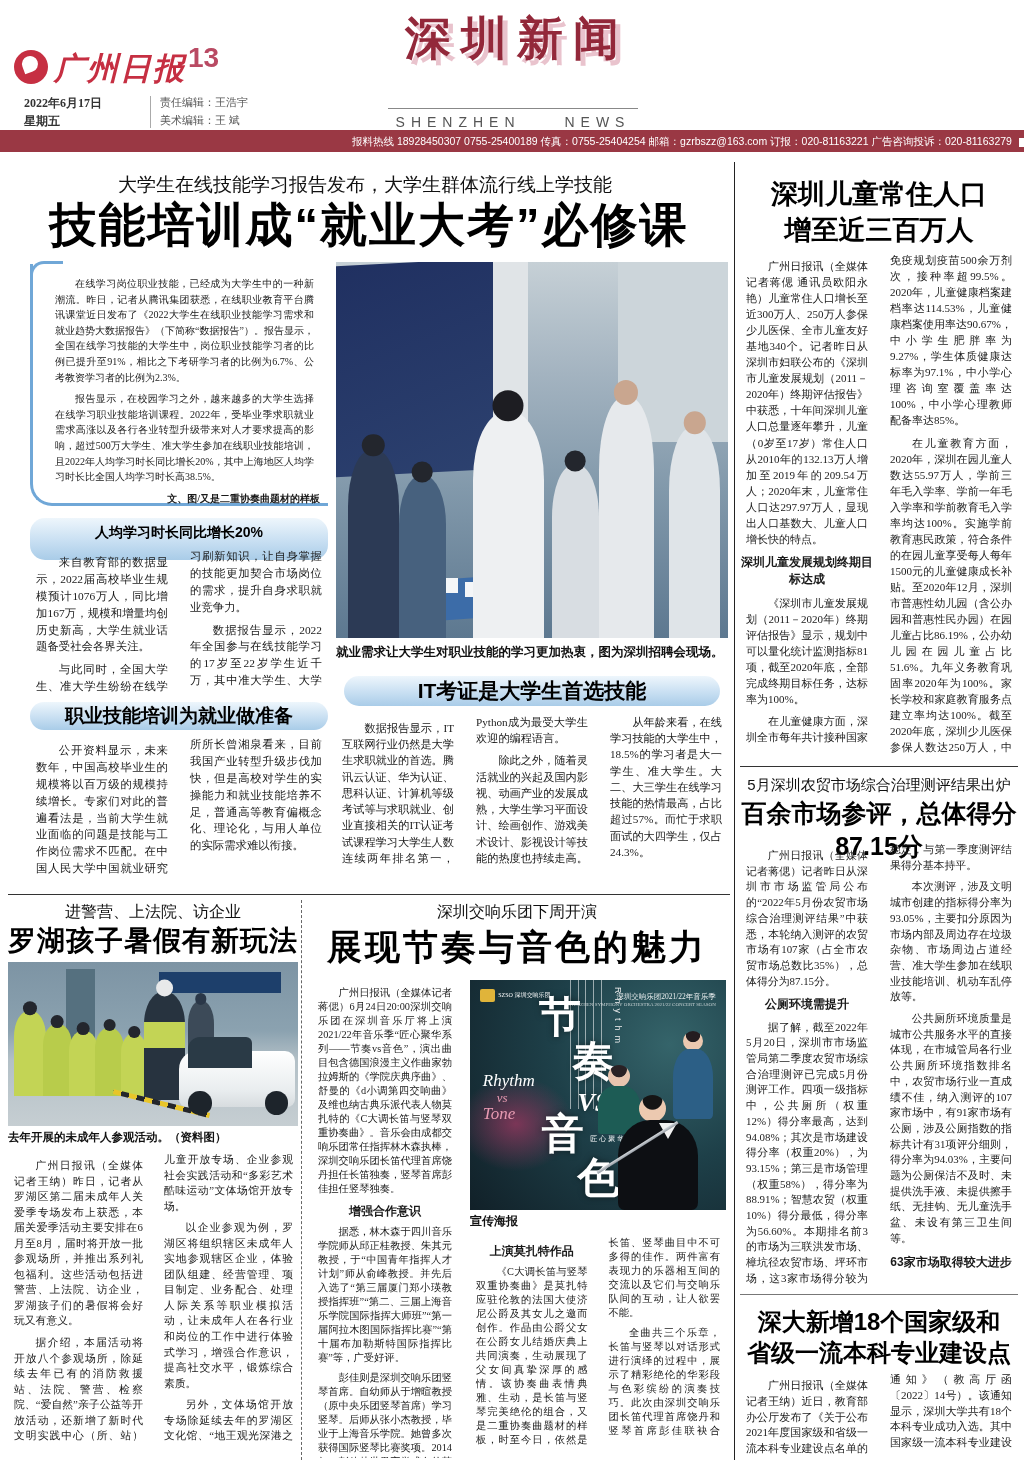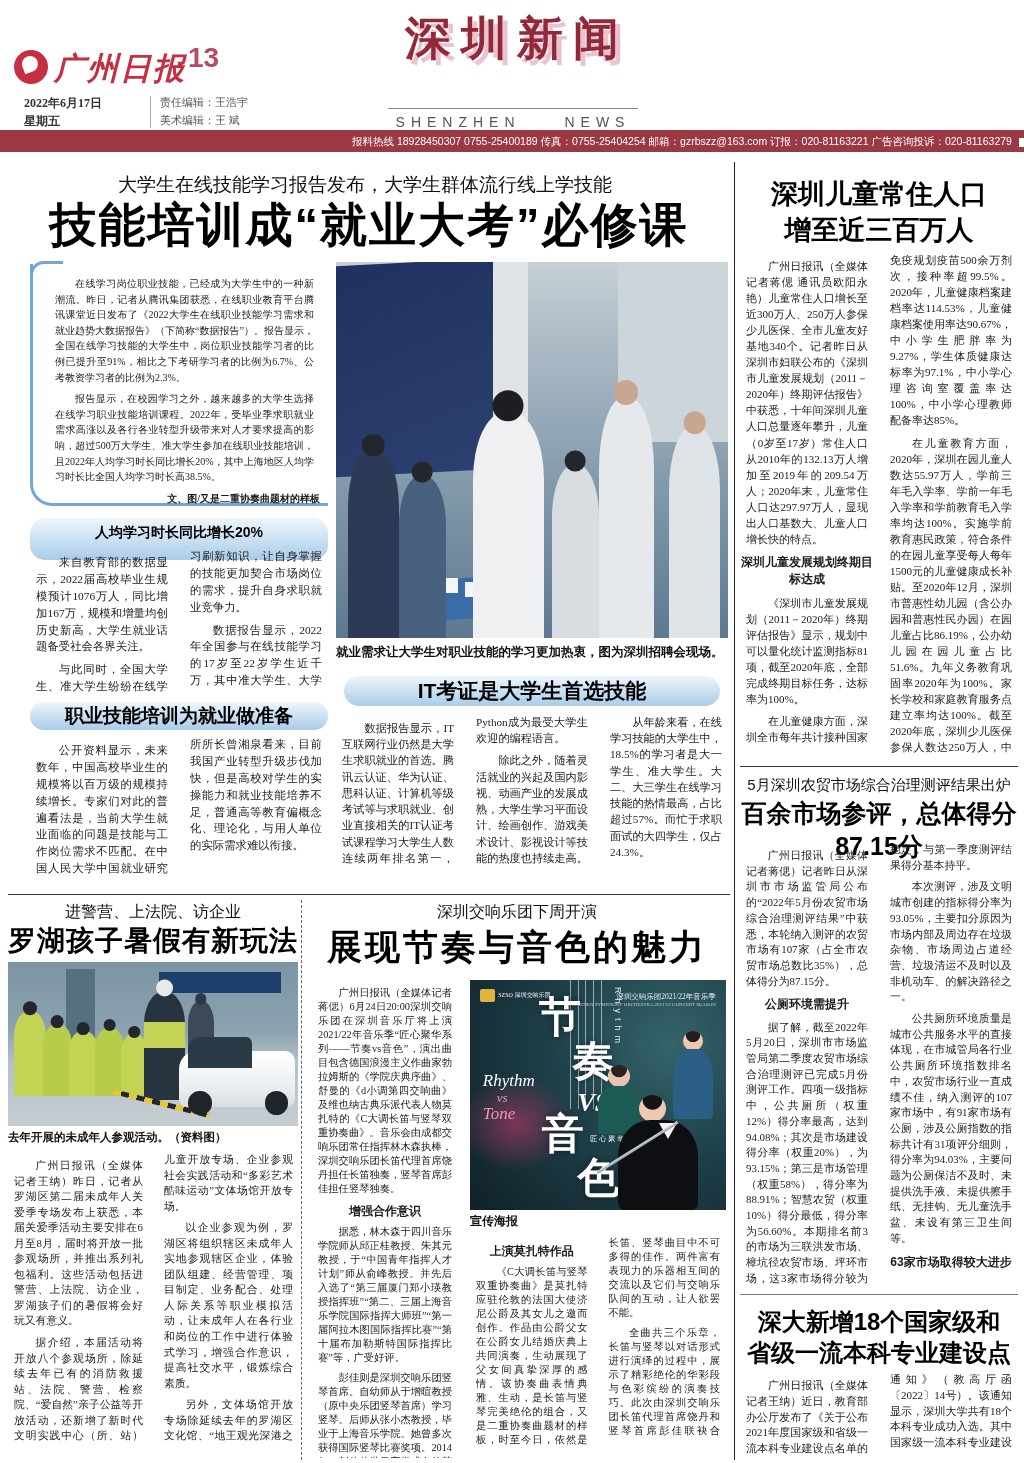--- a/index.html
+++ b/index.html
@@ -274,21 +274,21 @@
     </div>
 
   <div class="abs rule" style="left:740px;top:766px;width:278px"></div>
 
   <div class="abs kicker-sm" style="left:740px;top:776px;width:278px;font-size:15px">5月深圳农贸市场综合治理测评结果出炉</div>
   <div class="abs h2" style="left:740px;top:797px;width:278px;font-size:25px">百余市场参评，总体得分87.15分</div>
   <div class="abs cols2" style="left:740px;top:842px;width:278px;height:446px;font-size:10.9px;line-height:1.44">
       <p class="para">广州日报讯（全媒体记者蒋偲）记者昨日从深圳市市场监管局公布的“2022年5月份农贸市场综合治理测评结果”中获悉，本轮纳入测评的农贸市场有107家（占全市农贸市场总数比35%），总体得分为87.15分。</p>
       <h4 class="subhead">公厕环境需提升</h4>
       <p class="para">据了解，截至2022年5月20日，深圳市市场监管局第二季度农贸市场综合治理测评已完成5月份测评工作。四项一级指标中，公共厕所（权重12%）得分率最高，达到94.08%；其次是市场建设得分率（权重20%），为93.15%；第三是市场管理（权重58%），得分率为88.91%；智慧农贸（权重10%）得分最低，得分率为56.60%。本期排名前3的市场为三联洪发市场、樟坑径农贸市场、坪环市场，这3家市场得分较为稳定，与第一季度测评结果得分基本持平。</p>
-      <p class="para">本次测评，涉及文明城市创建的指标得分率为93.05%，主要扣分原因为市场内部及周边存在垃圾杂物、市场周边占道经营、垃圾清运不及时以及非机动车、的解决路径之一。</p>
+      <p class="para">本次测评，涉及文明城市创建的指标得分率为93.05%，主要扣分原因为市场内部及周边存在垃圾杂物、市场周边占道经营、准大学生参加在线职业技能培训、机动车乱停放等。</p>
       <p class="para">公共厕所环境质量是城市公共服务水平的直接体现，在市城管局各行业公共厕所环境指数排名中，农贸市场行业一直成绩不佳，纳入测评的107家市场中，有91家市场有公厕，涉及公厕指数的指标共计有31项评分细则，得分率为94.03%，主要问题为公厕保洁不及时、未提供洗手液、未提供擦手纸、无挂钩、无儿童洗手盆、未设有第三卫生间等。</p>
       <h4 class="subhead">63家市场取得较大进步</h4>
       <p class="para">调查发现，经过4个月的测评，各区已初步掌握辖区内农贸市场管理水平，了解各市场建设薄弱点，并能根据测评发现的点位清单，逐一对标推荐建设管理，取得初步成效。本月测评的107家市场，有63家市场进步指数为正数，相较于第一季度，总体得分有所提升。从各市场进步指数来看，回龙埔市场、裕安市场、丹平市场、大水坑二村市场等10家进步指数较高，进步指数均在10.00%以上，主要原因是市场环境卫生有所改善、智慧农贸正常投入使用。白灰围联友市场、岳湖岗市场进步指数较低，主要原因是本季度未及时提供相关台账资料。这次测评农贸市场智慧农贸得分低，是因为测评的市场有28%未完成建设，已完成的在软件运行和管理上均存在扣分问题。</p>
     </div>
 
   <div class="abs rule-light" style="left:740px;top:1294px;width:278px"></div>
 
   <div class="abs" style="left:740px;top:1306px;width:278px">
     <div class="h2" style="font-size:24px;line-height:1.3">深大新增18个国家级和</div>
     <div class="h2" style="font-size:24px;line-height:1.3">省级一流本科专业建设点</div>

